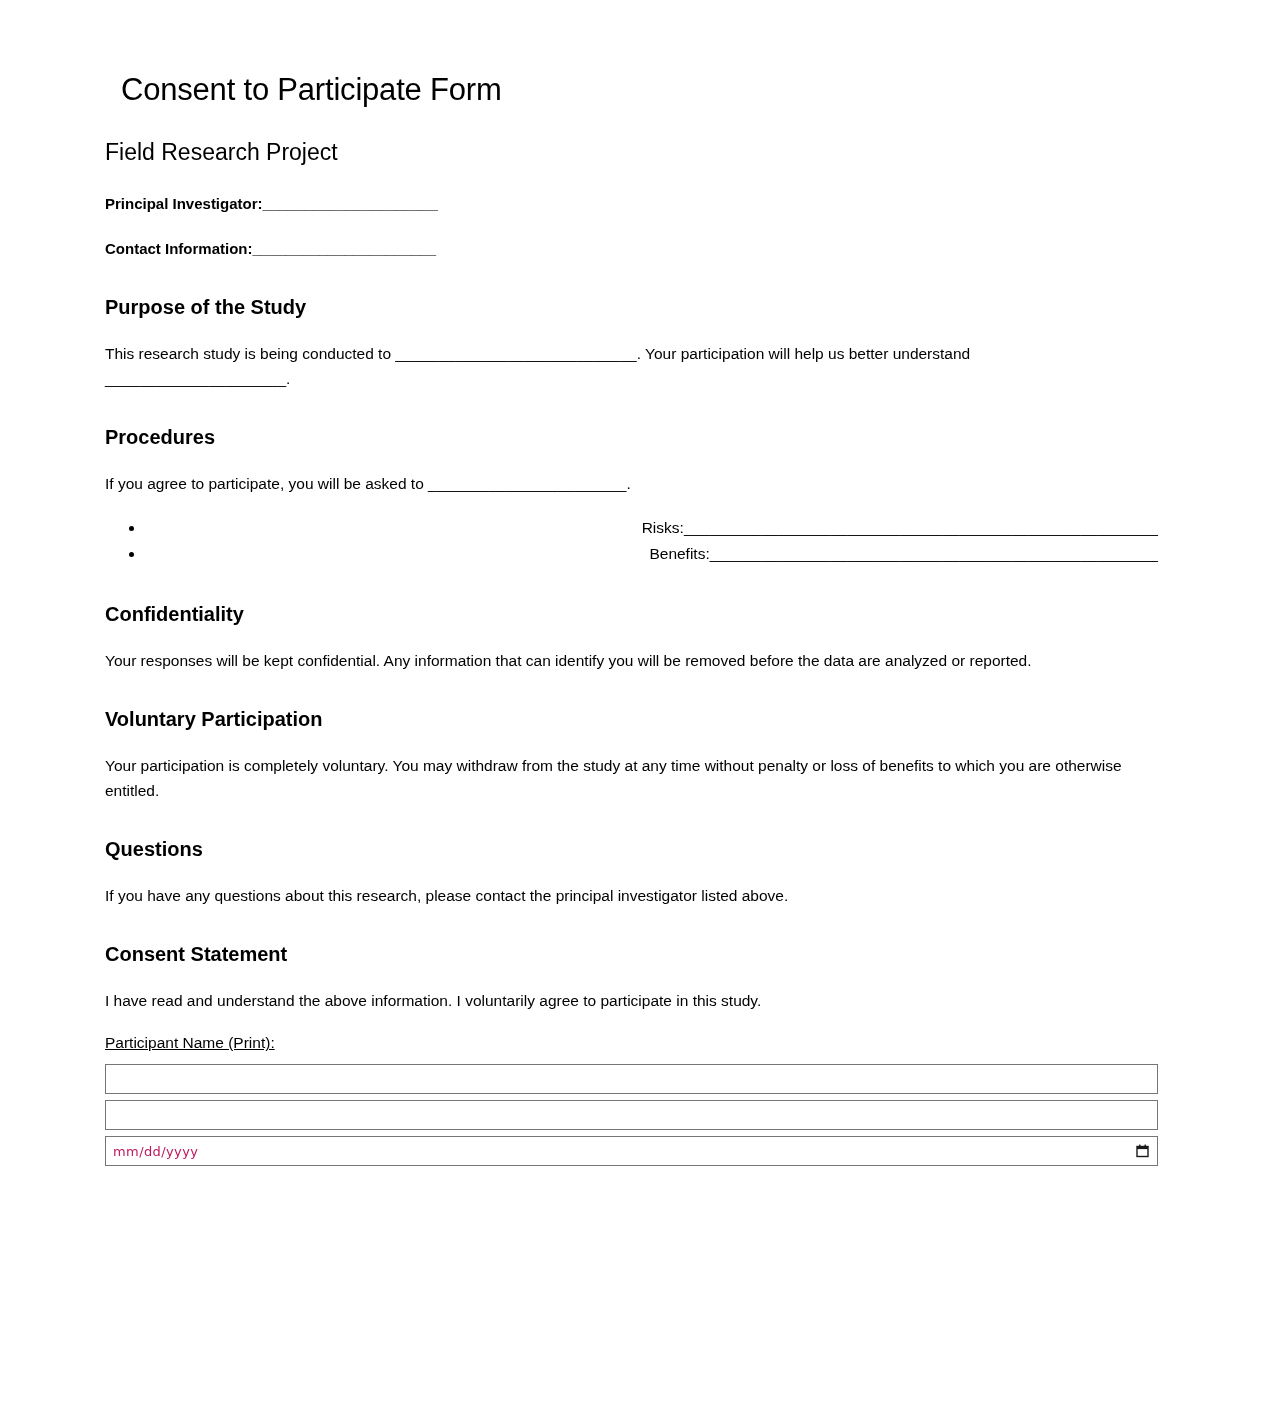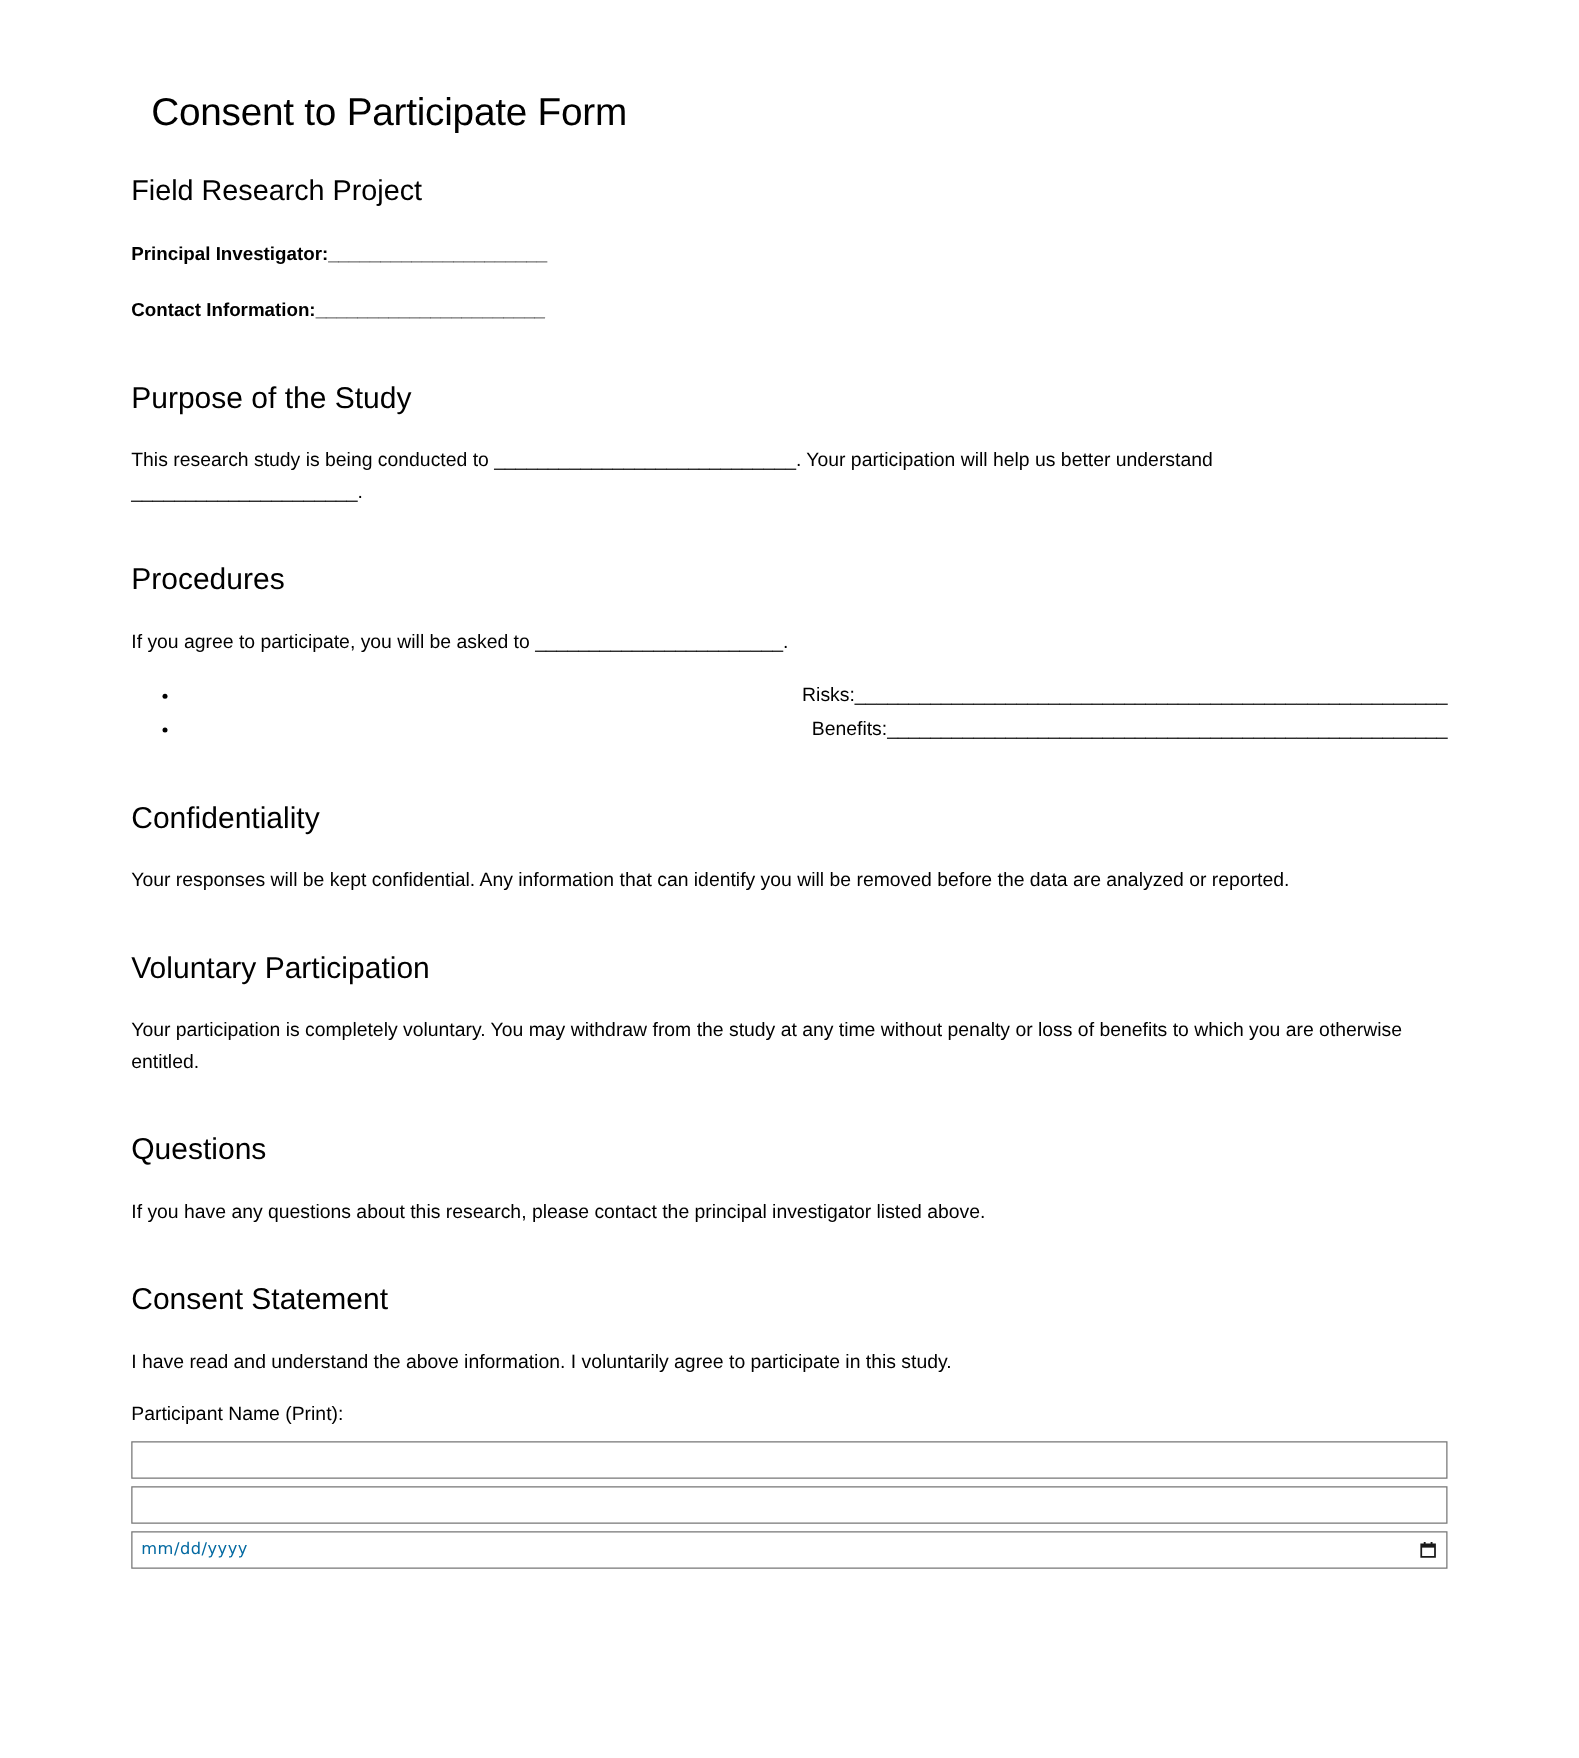--- a/index.html
+++ b/index.html
@@ -30,24 +30,24 @@
     margin: 0 0 30px 16px;
     letter-spacing: -0.2px;
   }
   h3.doc-subtitle {
     font-size: 23px;
     line-height: 1.2;
     font-weight: normal;
     margin: 0 0 26px 0;
   }
   h2.section-heading {
-    font-size: 24px;
+    font-size: 20px;
     line-height: 1.2;
-    font-weight: normal;
-    margin: 44px 0 22px 0;
+    font-weight: bold;
+    margin: 34px 0 22px 0;
   }
 
   
   p.body-text {
     font-size: 15.5px;
     line-height: 1.62;
     margin: 0 0 18px 0;
     max-width: 1053px;
   }
   p.meta-line {
@@ -77,20 +77,21 @@
   ul.bullet-list li {
     font-size: 15.5px;
     line-height: 1.72;
     margin: 0;
     text-align: right;
   }
 
   
   .field-group {
     margin: 0 0 6px 0;
+    text-decoration: underline;
   }
   .field-label {
     display: block;
     font-size: 15.5px;
     line-height: 1.6;
     margin: 16px 0 8px 0;
   }
   input.text-field,
   input.date-field {
     display: block;
@@ -118,21 +119,21 @@
   .date-placeholder {
     position: absolute;
     left: 8px;
     top: 0;
     height: 30px;
     display: flex;
     align-items: center;
     font-family: "DejaVu Sans", sans-serif;
     font-size: 13px;
     letter-spacing: 0.4px;
-    color: #0369a1;
+    color: #be185d;
     pointer-events: none;
   }
   .calendar-icon {
     position: absolute;
     right: 9px;
     top: 0;
     height: 30px;
     display: flex;
     align-items: center;
     pointer-events: auto;

